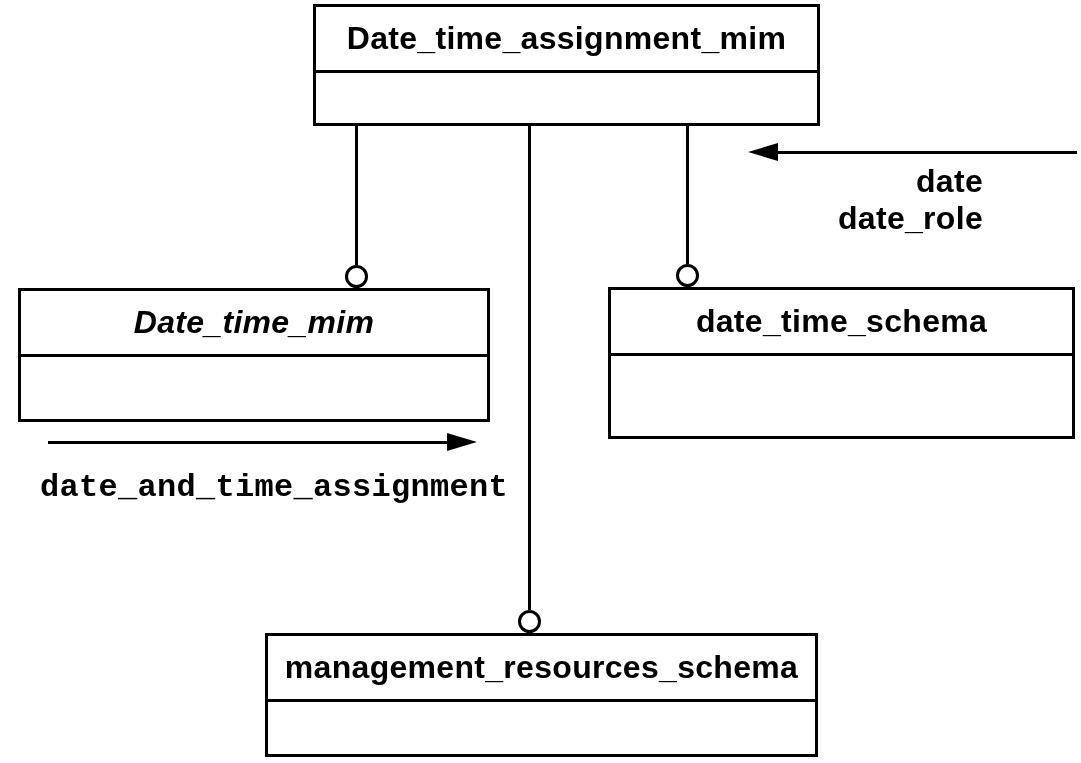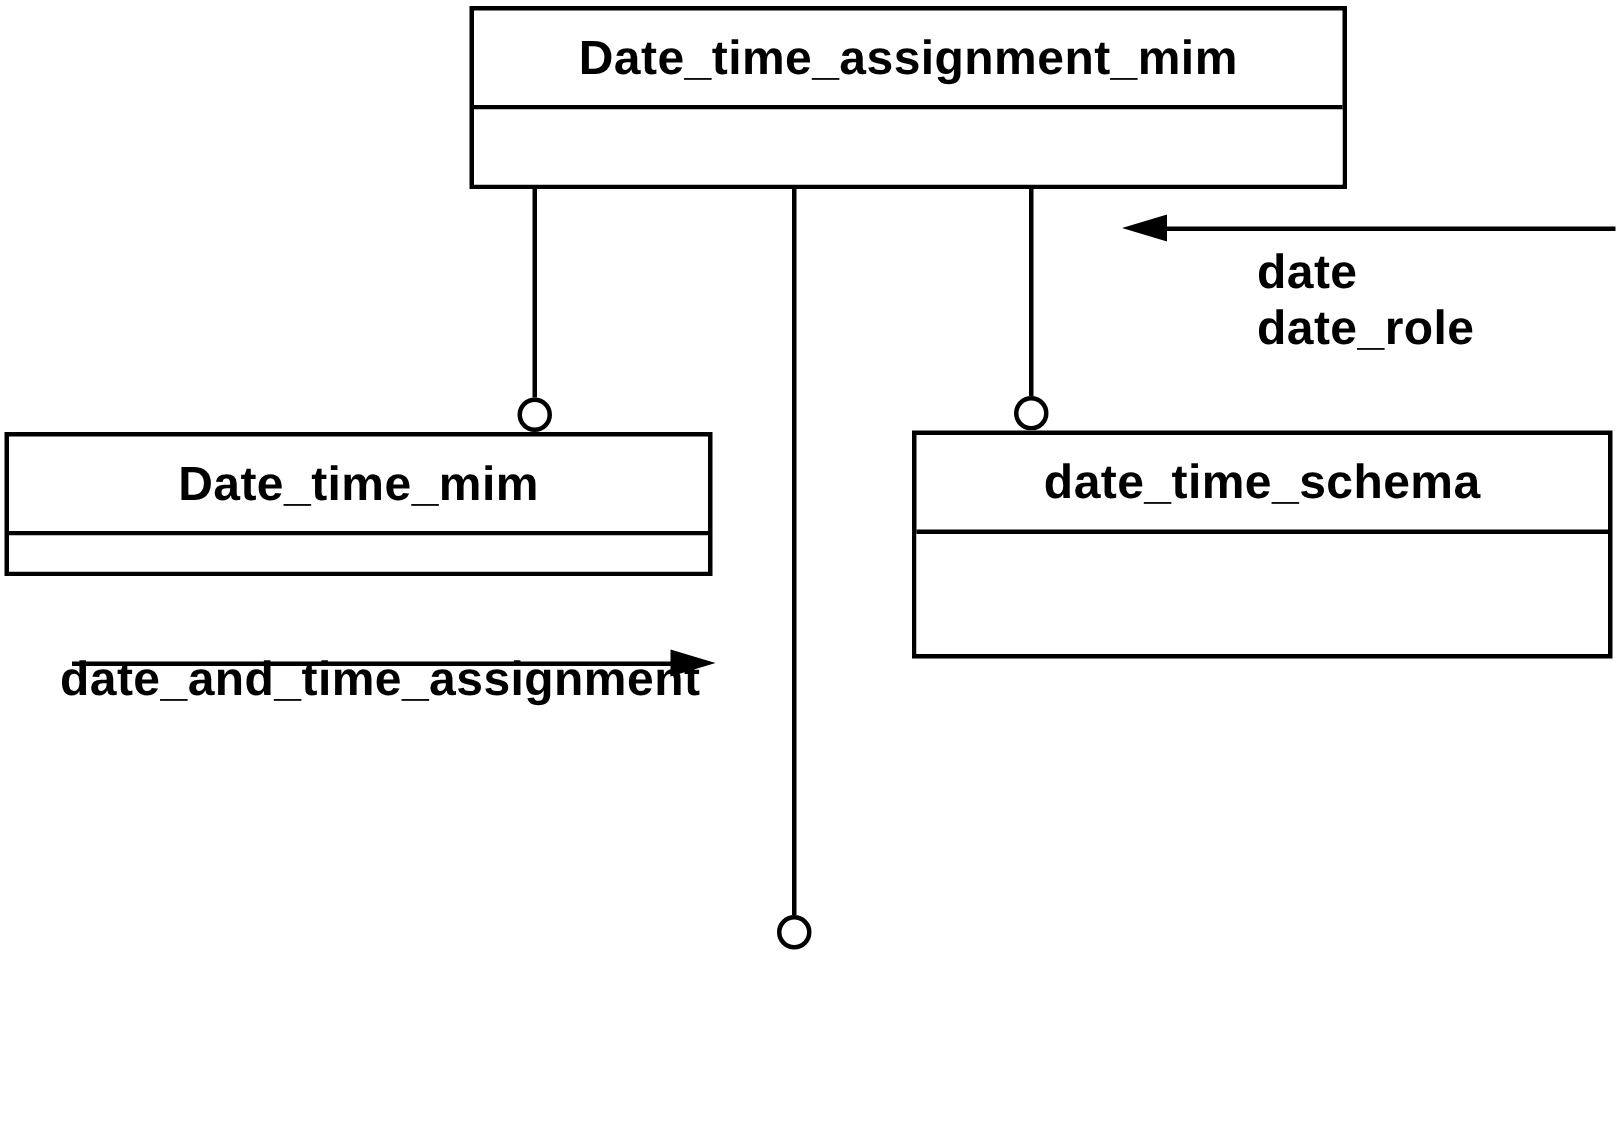--- a/index.html
+++ b/index.html
@@ -83,58 +83,62 @@
   .ref-labels {
     position: absolute;
     font-size: 32px;
     font-weight: bold;
     letter-spacing: 0.3px;
     white-space: nowrap;
   }
   .ref-labels .lbl {
     display: block;
   }
-  .ref-labels.right-side .lbl { line-height: 37px; }
+  .ref-labels.right-side .lbl { line-height: 37px; text-align: right; }
   .ref-labels.left-side .lbl { line-height: 40px; }
 </style>
 </head>
 <body>
 
 <div class="canvas">
 
   <div class="vline" style="left:355px; top:126px; height:139px;"></div>
   <div class="vline" style="left:528px; top:126px; height:484px;"></div>
   <div class="vline" style="left:686px; top:126px; height:138px;"></div>
 
   <div class="circle" style="left:345px; top:265px;"></div>
   <div class="circle" style="left:676px; top:264px;"></div>
   <div class="circle" style="left:518px; top:610px;"></div>
 
-  <div class="ebox" style="left:313px; top:4px; width:585px; height:122px;">
+  <div class="ebox" style="left:313px; top:4px; width:507px; height:122px;">
     <div class="title-row">Date_time_assignment_mim</div>
     <div class="body-row"></div>
   </div>
 
-  <div class="ebox" style="left:3px; top:288px; width:472px; height:96px;">
+  <div class="ebox" style="left:18px; top:288px; width:472px; height:134px;font-style:italic;">
     <div class="title-row">Date_time_mim</div>
     <div class="body-row"></div>
   </div>
 
   <div class="ebox" style="left:608px; top:287px; width:467px; height:152px;">
     <div class="title-row">date_time_schema</div>
     <div class="body-row"></div>
   </div>
 
+  <div class="ebox" style="left:265px; top:633px; width:553px; height:124px;">
+    <div class="title-row">management_resources_schema</div>
+    <div class="body-row"></div>
+  </div>
 
   <div class="hline" style="left:776px; top:151px; width:301px;"></div>
   <div class="arrowhead-left" style="left:748px; top:143px;"></div>
   <div class="ref-labels right-side" style="left:838px; top:163px;">
     <span class="lbl">date</span>
     <span class="lbl">date_role</span>
   </div>
 
   <div class="hline" style="left:48px; top:441px; width:401px;"></div>
   <div class="arrowhead-right" style="left:447px; top:433px;"></div>
-  <div class="ref-labels left-side" style="left:40px; top:432px;">
+  <div class="ref-labels left-side" style="left:40px; top:468px;font-family:Liberation Mono, monospace;">
     <span class="lbl">date_and_time_assignment</span>
   </div>
 
 </div>
 
 </body></html>

